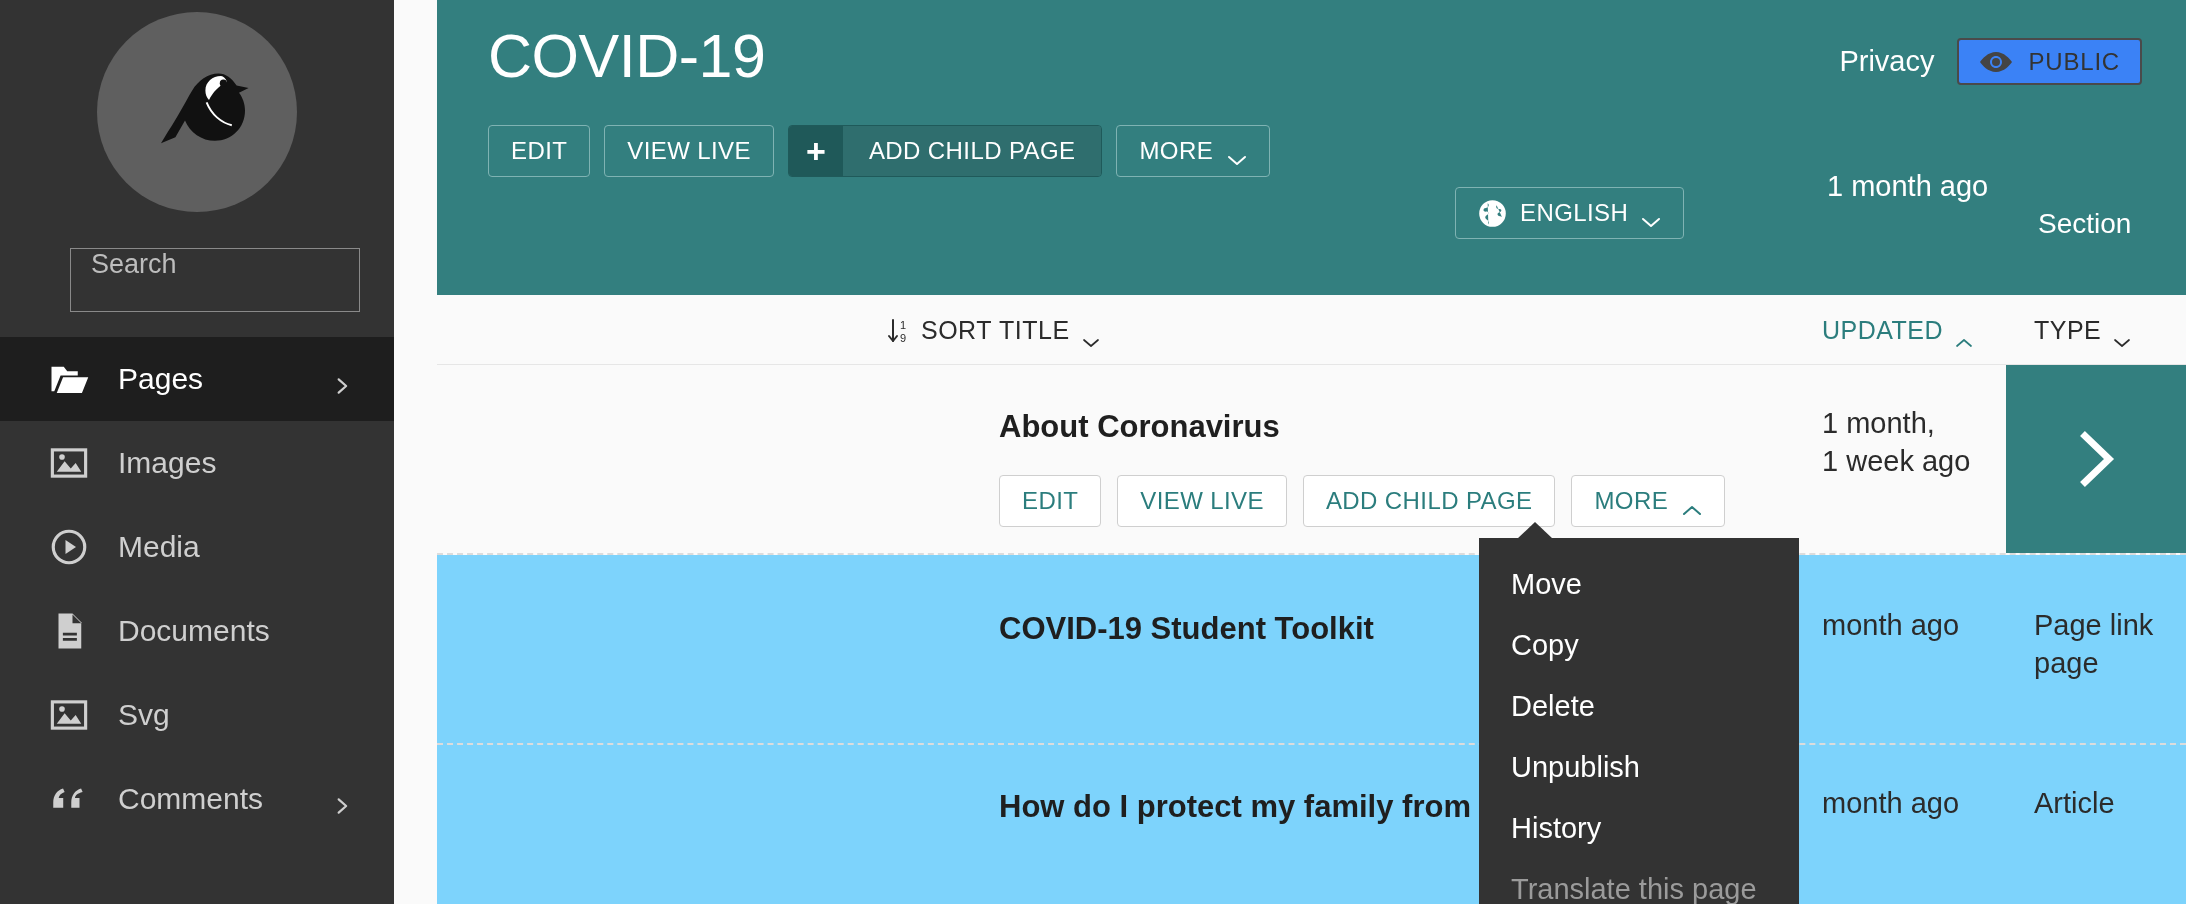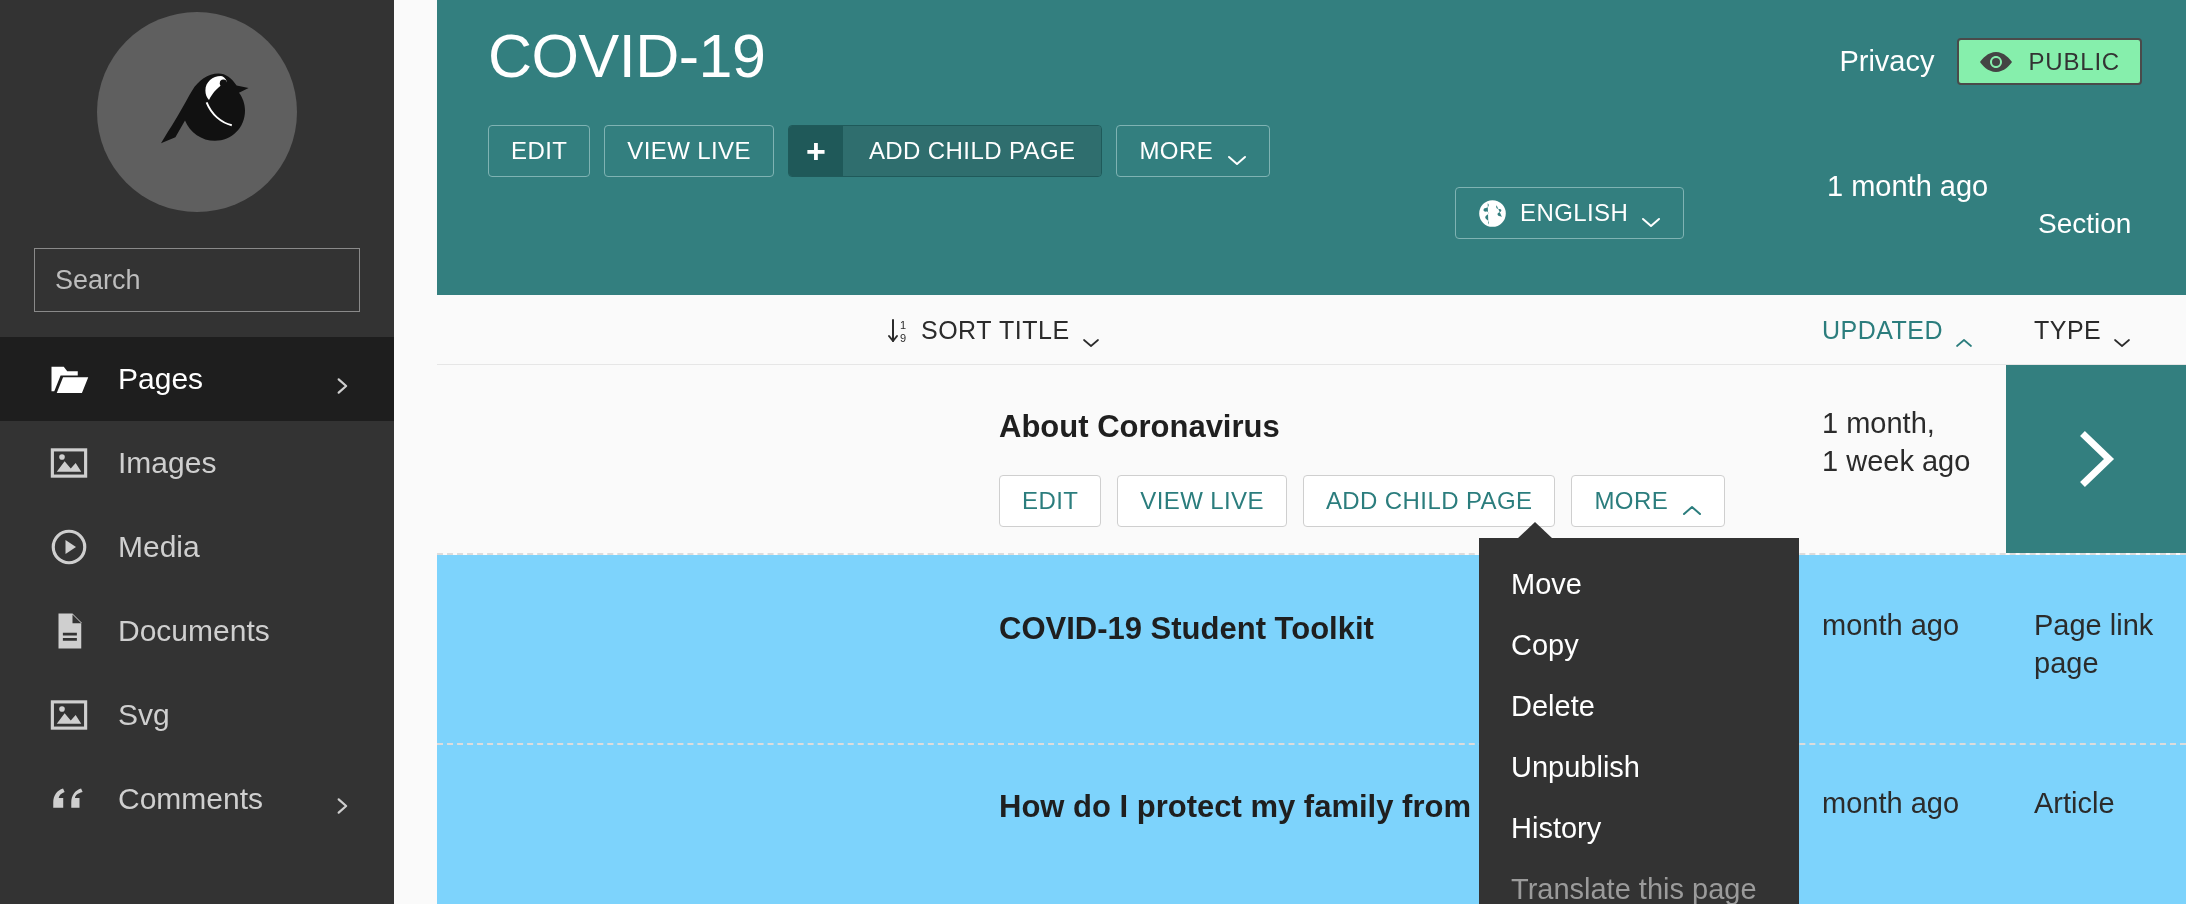--- a/index.html
+++ b/index.html
@@ -32,23 +32,24 @@
     background: #5f5f5f;
     display: flex; align-items: center; justify-content: center;
   }
   .logo-circle svg { width: 120px; height: 120px; }
 
   .search-wrap { padding: 36px 34px 0 34px; }
   .search-box {
     height: 64px;
     border: 1px solid #8a8a8a;
     display: flex;
-    align-items: center;
+    align-items: flex-start;
     padding: 0 20px;
     background: transparent;
+    margin-left: 36px;
   }
   .search-box input {
     flex: 1;
     background: transparent;
     border: none;
     outline: none;
     color: #d9d9d9;
     font-size: 27px;
     font-family: "Liberation Sans", sans-serif;
   }
@@ -183,21 +184,21 @@
   .privacy-row {
     position: absolute;
     right: 44px;
     top: 38px;
     display: flex;
     align-items: center;
     gap: 22px;
   }
   .privacy-label { color: #fff; font-size: 29px; }
   .privacy-pill {
-    background: #86efac;
+    background: #3b82f6;
     border: 2px solid #4a4a4a;
     border-radius: 4px;
     height: 47px;
     display: inline-flex;
     align-items: center;
     gap: 16px;
     padding: 0 20px;
     cursor: pointer;
   }
   .privacy-pill .ptxt { font-size: 24px; color: #333; letter-spacing: 0.8px; }

